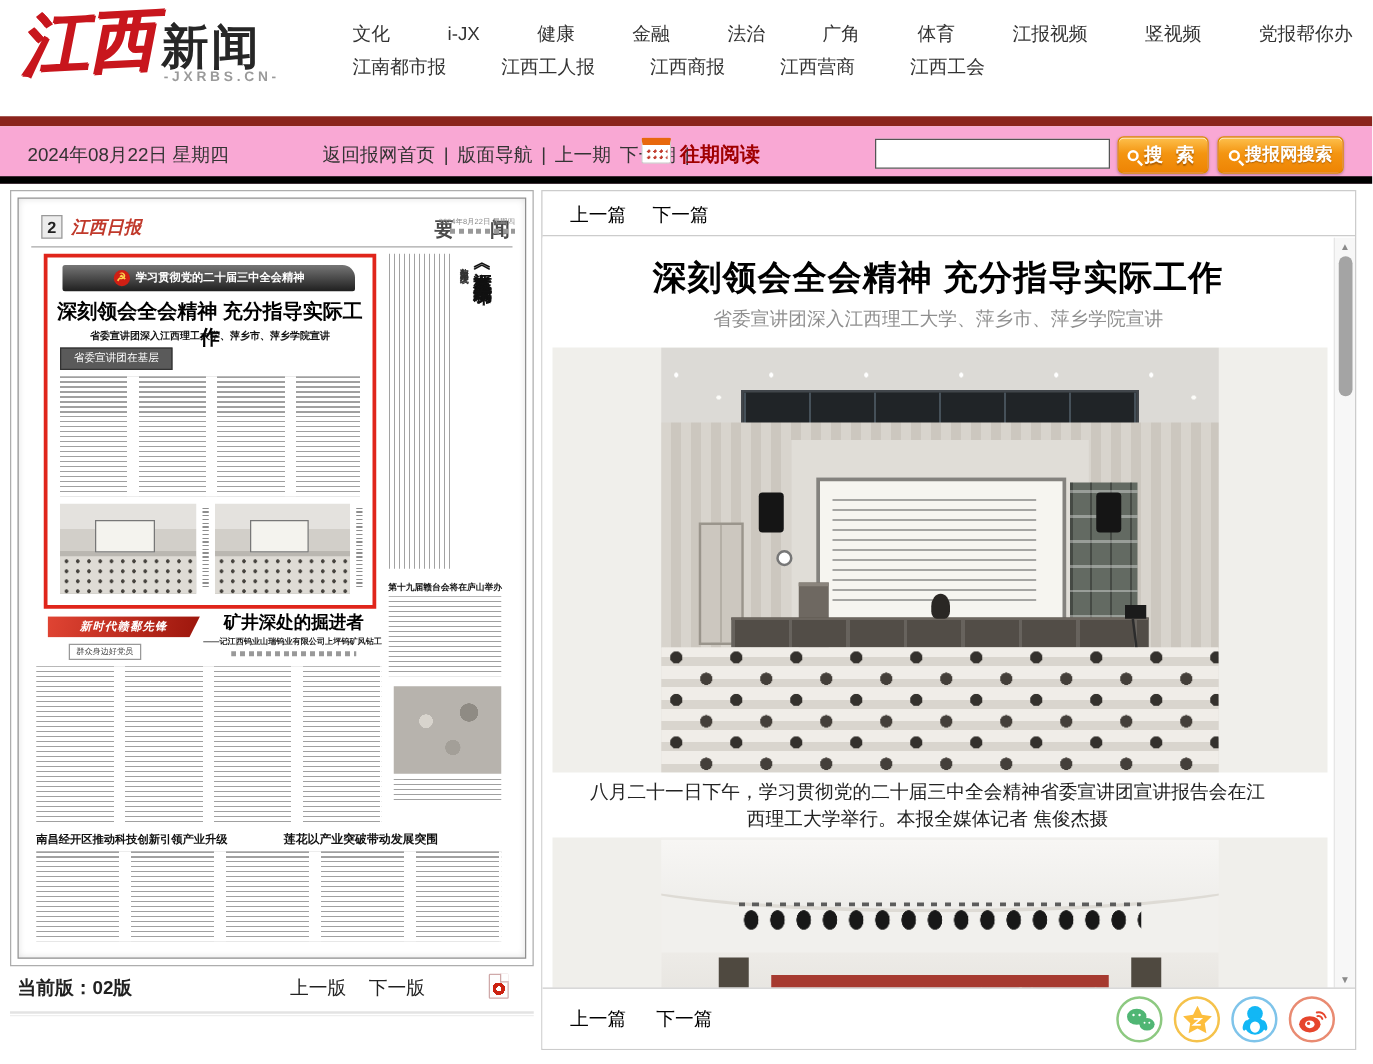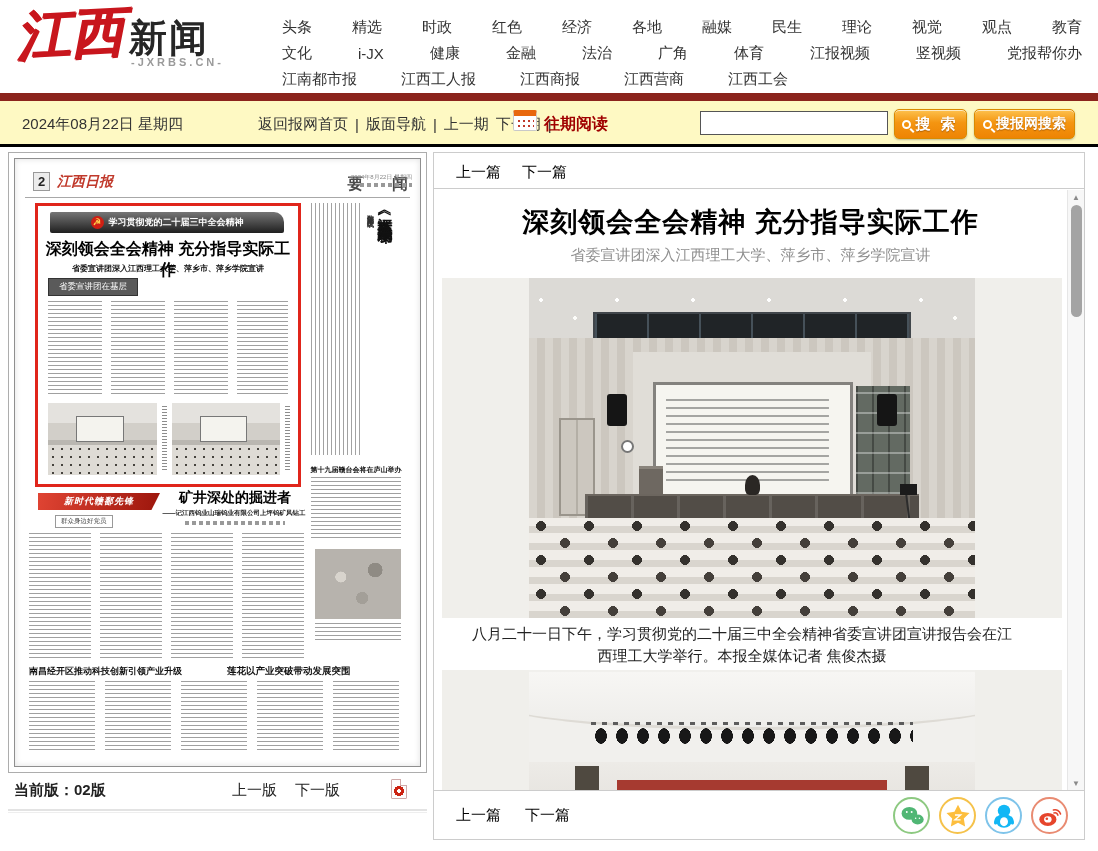--- a/index.html
+++ b/index.html
@@ -13,21 +13,21 @@
   .logo-jx { font-family:"DejaVu Serif", serif; font-style:italic; font-weight:900; font-size:54px; line-height:.95; color:#c8161d; transform:rotate(-3deg); text-shadow:1px 1px 0 #c8161d; }
   .logo-xw { font-size:38px; font-weight:900; color:#262626; letter-spacing:2px; margin-left:5px; line-height:1.1; }
   .logo-domain { font-size:11px; color:#9a9a9a; letter-spacing:3px; margin:-3px 0 0 115px;font-weight:bold; }
   .topnav { position:absolute; left:282px; top:14px; width:800px; }
   .nav-row { display:flex; justify-content:space-between; font-size:15px; color:#333; height:26px; align-items:center; }
   .nav-row.r3 { justify-content:flex-start; gap:44px; }
   .nav-link { color:#333; cursor:pointer; }
   .bar-maroon { position:absolute; left:0; top:93px; width:1098px; height:8px; background:#8b241c; }
 
   
-  .toolbar { position:absolute; left:0; top:101px; width:1098px; height:46px; background:#fef9c3; border-bottom:3px solid #000000; }
+  .toolbar { position:absolute; left:0; top:101px; width:1098px; height:46px; background:#f9a8d4; border-bottom:6px solid #000000; }
   .tb-date { position:absolute; left:22px; top:14px; font-size:15px; color:#333; }
   .tb-links { position:absolute; left:258px; top:14px; font-size:15px; color:#333; display:flex; gap:7px; align-items:center; }
   .cal { position:absolute; left:513px; top:9px; width:24px; height:21px; background:#fff; border:1px solid #c9c9c9; border-top:6px solid #e8680d; border-radius:2px; }
   .cal-grid { position:absolute; inset:2px; background-image:radial-gradient(circle 1.3px at 3px 3px,#c0392b 95%,transparent); background-size:5px 5px; }
   .tb-archive { position:absolute; left:544px; top:13px; font-size:16px; font-weight:bold; color:#a00000; }
   .search-input { position:absolute; left:700px; top:10px; width:188px; height:24px; border:1px solid #555; background:#fff; font-size:13px; padding:0 4px; }
   .btn-orange { position:absolute; height:30px; background:linear-gradient(#fdc14e,#f49511 45%,#ee8404); border:1px solid #d98a00; border-radius:5px; color:#fff; font-weight:bold; font-size:15px; display:flex; align-items:center; justify-content:center; gap:4px; box-shadow:inset 0 1px 0 rgba(255,255,255,.65), 0 1px 2px rgba(0,0,0,.25); text-shadow:0 1px 1px rgba(120,60,0,.55); cursor:pointer; }
   .btn-search { left:894px; top:8px; width:73px; letter-spacing:3px; }
   .btn-site { left:974px; top:8px; width:101px; font-size:14px; }
   .mag { width:9px; height:9px; border:2px solid #fff; border-radius:50%; position:relative; flex:none; }
@@ -152,34 +152,20 @@
 
   <div class="logo">
     <div class="logo-row">
       <span class="logo-jx">江西</span>
       <span class="logo-xw">新闻</span>
     </div>
     <div class="logo-domain">-JXRBS.CN-</div>
   </div>
 
   <nav class="topnav">
-    <div class="nav-row r1">
-      <span class="nav-link">头条</span>
-      <span class="nav-link">精选</span>
-      <span class="nav-link">时政</span>
-      <span class="nav-link">红色</span>
-      <span class="nav-link">经济</span>
-      <span class="nav-link">各地</span>
-      <span class="nav-link">融媒</span>
-      <span class="nav-link">民生</span>
-      <span class="nav-link">理论</span>
-      <span class="nav-link">视觉</span>
-      <span class="nav-link">观点</span>
-      <span class="nav-link">教育</span>
-    </div>
     <div class="nav-row r2">
       <span class="nav-link">文化</span>
       <span class="nav-link">i-JX</span>
       <span class="nav-link">健康</span>
       <span class="nav-link">金融</span>
       <span class="nav-link">法治</span>
       <span class="nav-link">广角</span>
       <span class="nav-link">体育</span>
       <span class="nav-link">江报视频</span>
       <span class="nav-link">竖视频</span>

